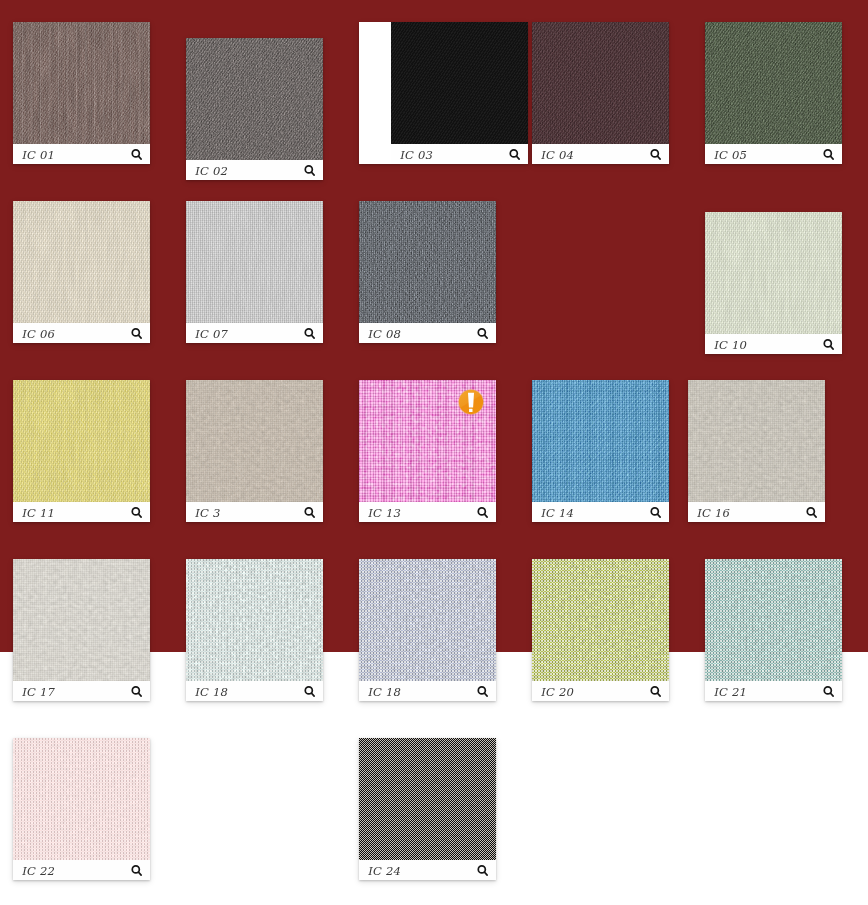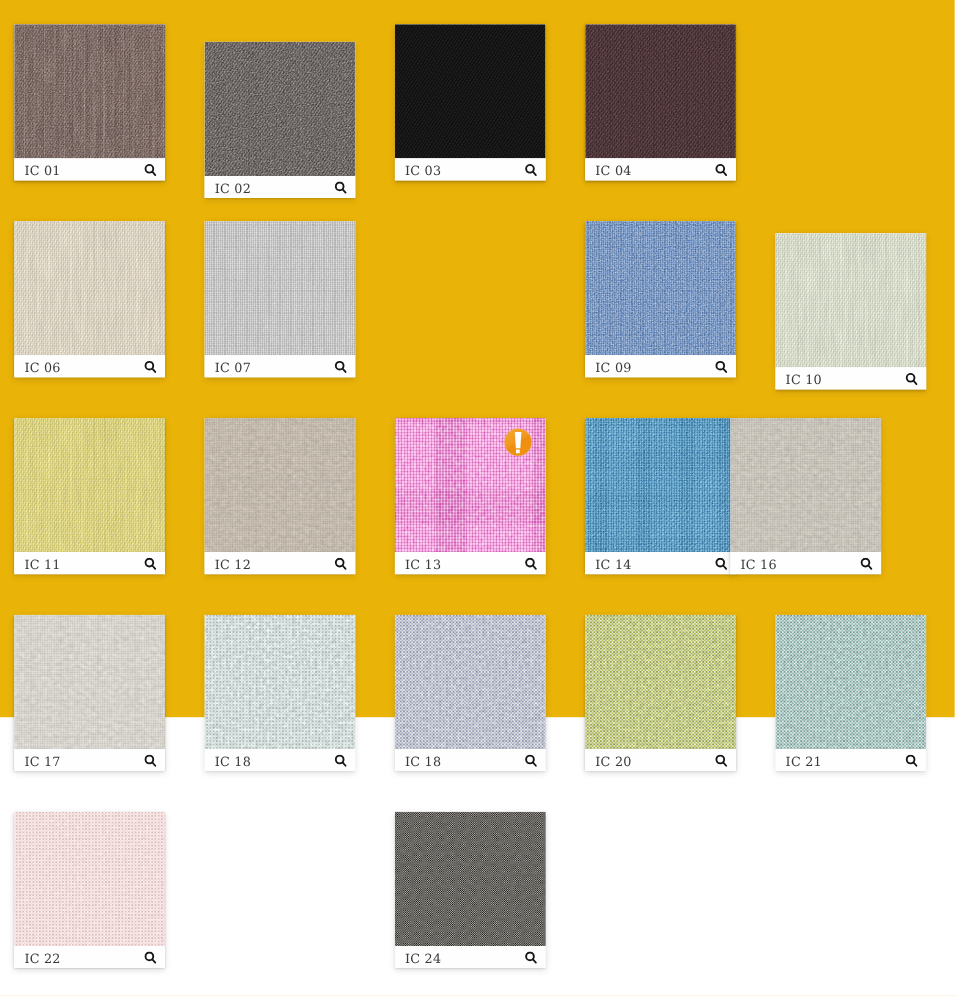--- a/index.html
+++ b/index.html
@@ -1,19 +1,19 @@
 <!DOCTYPE html>
 <html><head>
 <meta charset="utf-8">
 <title>Fabric swatch grid</title>
 <style>
   html,body{margin:0;padding:0;background:#ffffff;}
   body{width:868px;height:905px;overflow:hidden;
        font-family:"DejaVu Serif",serif;}
-  #grid{position:relative;width:868px;height:652px;background:#eab308;}
+  #grid{position:relative;width:868px;height:652px;background:#7f1d1d;font-style:italic;}
 
   .card{position:absolute;width:137px;background:#ffffff;
         box-shadow:0 1px 2px rgba(0,0,0,0.20),0 2px 6px rgba(0,0,0,0.13);}
   .swatch{position:relative;width:137px;height:122px;overflow:hidden;}
   .lay{position:absolute;left:0;top:0;width:137px;height:122px;}
   .bar{position:relative;height:20px;background:#fefefe;}
   .code{position:absolute;left:9.2px;top:1.0px;height:20px;line-height:20px;
         font-size:11.6px;letter-spacing:0.22px;color:#3a3a3a;white-space:nowrap;
         -webkit-font-smoothing:antialiased;}
   .mag{position:absolute;left:118px;top:4px;width:14px;height:14px;}
@@ -105,21 +105,21 @@
         </svg>
       </div>
       <div class="bar">
         <span class="code">IC 02</span>
         <span class="mag"><svg viewBox="0 0 14 14" width="14" height="14">
             <circle cx="4.8" cy="4.45" r="3.52" fill="none" stroke="#161616" stroke-width="1.72"></circle>
             <line x1="7.45" y1="7.1" x2="10.15" y2="10.15" stroke="#161616" stroke-width="1.62" stroke-linecap="round"></line>
           </svg></span>
       </div>
     </div>
-<div class="card" style="left: 359px; top: 22px;">
+<div class="card" style="left: 359px; top: 22px; padding-left: 32px;">
       <div class="swatch">
         <div class="lay" style="background:#121212"></div>
         <svg class="lay" width="137" height="122">
           <rect width="137" height="122" filter="url(#nzFine)" opacity="0.16" style="mix-blend-mode:overlay"></rect>
         </svg>
         <div class="lay" style="background:repeating-linear-gradient(-56deg,rgba(255,255,255,.045) 0 1px,rgba(0,0,0,.05) 1px 2.4px);"></div>
       </div>
       <div class="bar">
         <span class="code">IC 03</span>
         <span class="mag"><svg viewBox="0 0 14 14" width="14" height="14">
@@ -137,20 +137,39 @@
         <div class="lay" style="background:repeating-linear-gradient(-54deg,rgba(255,255,255,.07) 0 1px,rgba(0,0,0,.07) 1px 2.5px),repeating-linear-gradient(90deg,rgba(0,0,0,.05) 0 1px,rgba(255,255,255,.03) 1px 2px);"></div>
       </div>
       <div class="bar">
         <span class="code">IC 04</span>
         <span class="mag"><svg viewBox="0 0 14 14" width="14" height="14">
             <circle cx="4.8" cy="4.45" r="3.52" fill="none" stroke="#161616" stroke-width="1.72"></circle>
             <line x1="7.45" y1="7.1" x2="10.15" y2="10.15" stroke="#161616" stroke-width="1.62" stroke-linecap="round"></line>
           </svg></span>
       </div>
     </div>
+<div class="card" style="left: 705px; top: 22px;">
+      <div class="swatch">
+        <div class="lay" style="background:#5c6a52"></div>
+        <svg class="lay" width="137" height="122">
+          <rect width="137" height="122" filter="url(#nzFine)" opacity="0.34" style="mix-blend-mode:overlay"></rect>
+        </svg>
+        <div class="lay" style="background:repeating-linear-gradient(-55deg,rgba(255,255,255,.11) 0 1px,rgba(0,0,0,.11) 1px 2.4px),repeating-linear-gradient(90deg,rgba(0,0,0,.055) 0 1px,rgba(255,255,255,.035) 1px 2.1px);"></div>
+        <svg class="lay" width="137" height="122">
+          <rect width="137" height="122" filter="url(#nzSlub)" opacity="0.16" style="mix-blend-mode:multiply"></rect>
+        </svg>
+      </div>
+      <div class="bar">
+        <span class="code">IC 05</span>
+        <span class="mag"><svg viewBox="0 0 14 14" width="14" height="14">
+            <circle cx="4.8" cy="4.45" r="3.52" fill="none" stroke="#161616" stroke-width="1.72"></circle>
+            <line x1="7.45" y1="7.1" x2="10.15" y2="10.15" stroke="#161616" stroke-width="1.62" stroke-linecap="round"></line>
+          </svg></span>
+      </div>
+    </div>
 <div class="card" style="left: 13px; top: 201px;">
       <div class="swatch">
         <div class="lay" style="background:#fff6e1"></div>
         <svg class="lay" width="137" height="122">
           <rect width="137" height="122" filter="url(#nzFine)" opacity="0.33" style="mix-blend-mode:overlay"></rect>
         </svg>
         <div class="lay" style="background:repeating-linear-gradient(-60deg,rgba(255,255,255,.075) 0 1px,rgba(0,0,0,.065) 1px 2.6px),repeating-linear-gradient(90deg,rgba(0,0,0,.075) 0 1px,rgba(255,255,255,.065) 1px 2px),repeating-linear-gradient(0deg,rgba(0,0,0,.035) 0 1px,rgba(255,255,255,.025) 1px 2px);"></div>
         <svg class="lay" width="137" height="122">
           <rect width="137" height="122" filter="url(#nzWarp)" opacity="0.22" style="mix-blend-mode:multiply"></rect>
         </svg>
@@ -175,33 +194,33 @@
         </svg>
       </div>
       <div class="bar">
         <span class="code">IC 07</span>
         <span class="mag"><svg viewBox="0 0 14 14" width="14" height="14">
             <circle cx="4.8" cy="4.45" r="3.52" fill="none" stroke="#161616" stroke-width="1.72"></circle>
             <line x1="7.45" y1="7.1" x2="10.15" y2="10.15" stroke="#161616" stroke-width="1.62" stroke-linecap="round"></line>
           </svg></span>
       </div>
     </div>
-<div class="card" style="left: 532px; top: 201px;">
-      <div class="swatch">
-        <div class="lay" style="background:#88abde"></div>
+<div class="card" style="left: 359px; top: 201px;">
+      <div class="swatch">
+        <div class="lay" style="background:#6e737a"></div>
         <svg class="lay" width="137" height="122">
           <rect width="137" height="122" filter="url(#nzFine)" opacity="0.48" style="mix-blend-mode:overlay"></rect>
         </svg>
         <div class="lay" style="background:repeating-linear-gradient(90deg,rgba(0,0,0,.11) 0 1px,rgba(255,255,255,.095) 1px 2px),repeating-linear-gradient(0deg,rgba(0,0,0,.065) 0 1px,rgba(255,255,255,.05) 1px 2px);"></div>
         <svg class="lay" width="137" height="122">
           <rect width="137" height="122" filter="url(#nzWarp)" opacity="0.16" style="mix-blend-mode:multiply"></rect>
         </svg>
       </div>
       <div class="bar">
-        <span class="code">IC 09</span>
+        <span class="code">IC 08</span>
         <span class="mag"><svg viewBox="0 0 14 14" width="14" height="14">
             <circle cx="4.8" cy="4.45" r="3.52" fill="none" stroke="#161616" stroke-width="1.72"></circle>
             <line x1="7.45" y1="7.1" x2="10.15" y2="10.15" stroke="#161616" stroke-width="1.62" stroke-linecap="round"></line>
           </svg></span>
       </div>
     </div>
 <div class="card" style="left: 705px; top: 212px;">
       <div class="swatch">
         <div class="lay" style="background:#faffea"></div>
         <svg class="lay" width="137" height="122">
@@ -244,21 +263,21 @@
         <div class="lay" style="background:#dbd0c2"></div>
         <svg class="lay" width="137" height="122">
           <rect width="137" height="122" filter="url(#nzFine)" opacity="0.2" style="mix-blend-mode:overlay"></rect>
         </svg>
         <div class="lay" style="background:repeating-linear-gradient(90deg,rgba(0,0,0,.045) 0 1px,rgba(255,255,255,.03) 1px 2.1px),repeating-linear-gradient(0deg,rgba(0,0,0,.04) 0 1px,rgba(255,255,255,.025) 1px 2.1px);"></div>
         <svg class="lay" width="137" height="122">
           <rect width="137" height="122" filter="url(#nzSlub)" opacity="0.16" style="mix-blend-mode:multiply"></rect>
         </svg>
       </div>
       <div class="bar">
-        <span class="code">IC 12</span>
+        <span class="code">IC 3</span>
         <span class="mag"><svg viewBox="0 0 14 14" width="14" height="14">
             <circle cx="4.8" cy="4.45" r="3.52" fill="none" stroke="#161616" stroke-width="1.72"></circle>
             <line x1="7.45" y1="7.1" x2="10.15" y2="10.15" stroke="#161616" stroke-width="1.62" stroke-linecap="round"></line>
           </svg></span>
       </div>
     </div>
 <div class="card" style="left: 359px; top: 380px;">
       <div class="swatch">
         <div class="lay" style="background:#ff8ce2"></div>
         <svg class="lay" width="137" height="122">
@@ -297,21 +316,21 @@
         <div class="lay" style="background:repeating-linear-gradient(90deg,rgba(0,0,0,.11) 0 1.1px,rgba(255,255,255,.13) 1.1px 2.3px),repeating-linear-gradient(0deg,rgba(0,0,0,.08) 0 1.1px,rgba(255,255,255,.08) 1.1px 2.3px),repeating-linear-gradient(-45deg,rgba(255,255,255,.10) 0 1px,rgba(0,0,0,.05) 1px 3.2px);"></div>
       </div>
       <div class="bar">
         <span class="code">IC 14</span>
         <span class="mag"><svg viewBox="0 0 14 14" width="14" height="14">
             <circle cx="4.8" cy="4.45" r="3.52" fill="none" stroke="#161616" stroke-width="1.72"></circle>
             <line x1="7.45" y1="7.1" x2="10.15" y2="10.15" stroke="#161616" stroke-width="1.62" stroke-linecap="round"></line>
           </svg></span>
       </div>
     </div>
-<div class="card" style="left: 664px; top: 380px;">
+<div class="card" style="left: 688px; top: 380px;">
       <div class="swatch">
         <div class="lay" style="background:#e0dbd0"></div>
         <svg class="lay" width="137" height="122">
           <rect width="137" height="122" filter="url(#nzFine)" opacity="0.2" style="mix-blend-mode:overlay"></rect>
         </svg>
         <div class="lay" style="background:repeating-linear-gradient(90deg,rgba(0,0,0,.045) 0 1px,rgba(255,255,255,.03) 1px 2.1px),repeating-linear-gradient(0deg,rgba(0,0,0,.04) 0 1px,rgba(255,255,255,.025) 1px 2.1px);"></div>
         <svg class="lay" width="137" height="122">
           <rect width="137" height="122" filter="url(#nzSlub)" opacity="0.16" style="mix-blend-mode:multiply"></rect>
         </svg>
       </div>

